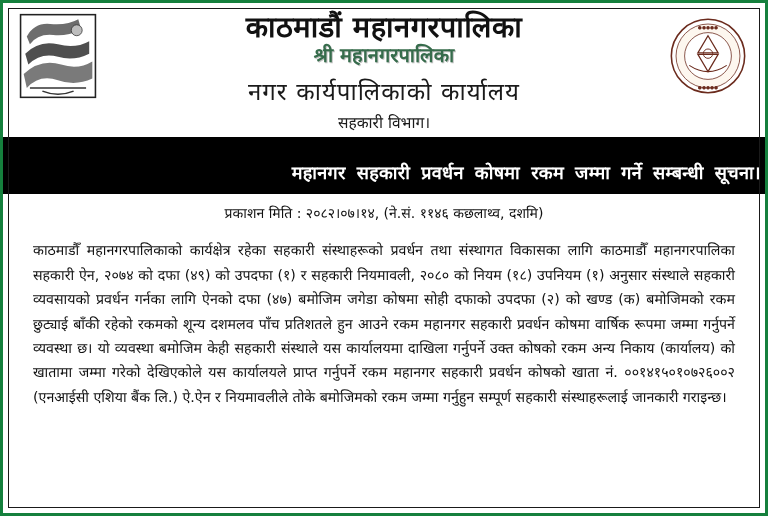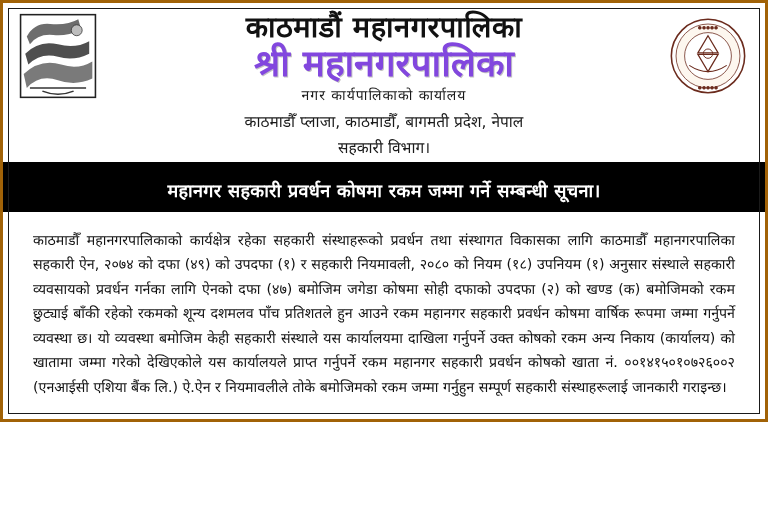--- a/index.html
+++ b/index.html
@@ -9,24 +9,24 @@
   body {
     width: 768px;
     height: 516px;
     background: #ffffff;
     font-family: "DejaVu Sans", sans-serif;
     overflow: hidden;
   }
   .notice {
     position: relative;
     width: 768px;
-    height: 422px;
+    height: 516px;
     background: #ffffff;
     box-sizing: border-box;
-    border: 3px solid #a16207;
+    border: 3px solid #15803d;
   }
   .inner-frame {
     position: absolute;
     top: 5px;
     left: 5px;
     right: 5px;
     bottom: 5px;
     border: 1px solid #1a1a1a;
     box-sizing: border-box;
   }
@@ -55,53 +55,55 @@
     font-family: "DejaVu Sans", sans-serif;
     font-size: 29px;
     font-weight: bold;
     letter-spacing: 0.5px;
     color: #111;
     line-height: 1.15;
     margin: 2px 0 0 0;
   }
   .org-title-shadow {
     font-family: "DejaVu Sans", sans-serif;
-    font-size: 37px;
+    font-size: 20px;
     font-weight: bold;
-    color: #6d28d9;
+    color: #14532d;
     line-height: 1.1;
     margin: 0;
     opacity: 0.85;
     text-shadow: 1px 1px 0 #b9b9b9;
   }
   .org-sub1 {
-    font-size: 14px;
+    font-size: 24px;
     color: #1a1a1a;
+    margin-top: 8px;
     letter-spacing: 1px;
   }
   .org-sub2 {
     font-size: 15.5px;
     color: #1a1a1a;
     margin-top: 6px;
   }
   .org-sub3 {
     font-size: 15.5px;
     color: #1a1a1a;
     margin-top: 4px;
   }
 
   
   .banner {
     background: #000000;
     color: #ffffff;
-    text-align: center;
+    text-align: right;
     font-size: 18px;
     font-weight: bold;
-    padding: 16px 4px 10px 4px;
+    padding: 23px 4px 10px 4px;
     letter-spacing: 0.3px;
+    font-family: Liberation Mono, monospace;
   }
 
   
   .pub-date {
     text-align: center;
     font-size: 14px;
     color: #111;
     margin: 9px 0 8px 0;
   }
   .body-text {
@@ -141,23 +143,23 @@
       <polygon points="50,70 63,48 37,48" fill="none" stroke="#6b2b1d" stroke-width="1.6"></polygon>
       <circle cx="50" cy="47" r="6" fill="none" stroke="#6b2b1d" stroke-width="1.2"></circle>
       <path d="M26 62 Q50 78 74 62" stroke="#6b2b1d" stroke-width="1.4" fill="none"></path>
       <text x="50" y="16" font-size="6" fill="#6b2b1d" text-anchor="middle" font-family="DejaVu Sans, sans-serif">●●●●●</text>
       <text x="50" y="92" font-size="6" fill="#6b2b1d" text-anchor="middle" font-family="DejaVu Sans, sans-serif">●●●●●</text>
     </svg>
 
     <div class="org-title">काठमाडौं महानगरपालिका</div>
     <div class="org-title-shadow">श्री महानगरपालिका</div>
     <div class="org-sub1">नगर कार्यपालिकाको कार्यालय</div>
-    <div class="org-sub2">काठमाडौँ प्लाजा, काठमाडौँ, बागमती प्रदेश, नेपाल</div>
     <div class="org-sub3">सहकारी विभाग।</div>
   </div>
 
   <div class="banner">महानगर सहकारी प्रवर्धन कोषमा रकम जम्मा गर्ने सम्बन्धी सूचना।</div>
 
+  <div class="pub-date">प्रकाशन मिति : २०८२।०७।१४, (ने.सं. ११४६ कछलाथ्व, दशमि)</div>
 
   <div class="body-text">
     <p>काठमाडौँ महानगरपालिकाको कार्यक्षेत्र रहेका सहकारी संस्थाहरूको प्रवर्धन तथा संस्थागत विकासका लागि काठमाडौँ महानगरपालिका सहकारी ऐन, २०७४ को दफा (४९) को उपदफा (१) र सहकारी नियमावली, २०८० को नियम (१८) उपनियम (१) अनुसार संस्थाले सहकारी व्यवसायको प्रवर्धन गर्नका लागि ऐनको दफा (४७) बमोजिम जगेडा कोषमा सोही दफाको उपदफा (२) को खण्ड (क) बमोजिमको रकम छुट्याई बाँकी रहेको रकमको शून्य दशमलव पाँच प्रतिशतले हुन आउने रकम महानगर सहकारी प्रवर्धन कोषमा वार्षिक रूपमा जम्मा गर्नुपर्ने व्यवस्था छ। यो व्यवस्था बमोजिम केही सहकारी संस्थाले यस कार्यालयमा दाखिला गर्नुपर्ने उक्त कोषको रकम अन्य निकाय (कार्यालय) को खातामा जम्मा गरेको देखिएकोले यस कार्यालयले प्राप्त गर्नुपर्ने रकम महानगर सहकारी प्रवर्धन कोषको खाता नं. ००१४१५०१०७२६००२ (एनआईसी एशिया बैंक लि.) ऐ.ऐन र नियमावलीले तोके बमोजिमको रकम जम्मा गर्नुहुन सम्पूर्ण सहकारी संस्थाहरूलाई जानकारी गराइन्छ।</p>
   </div>
 </div>
 
 </body></html>

